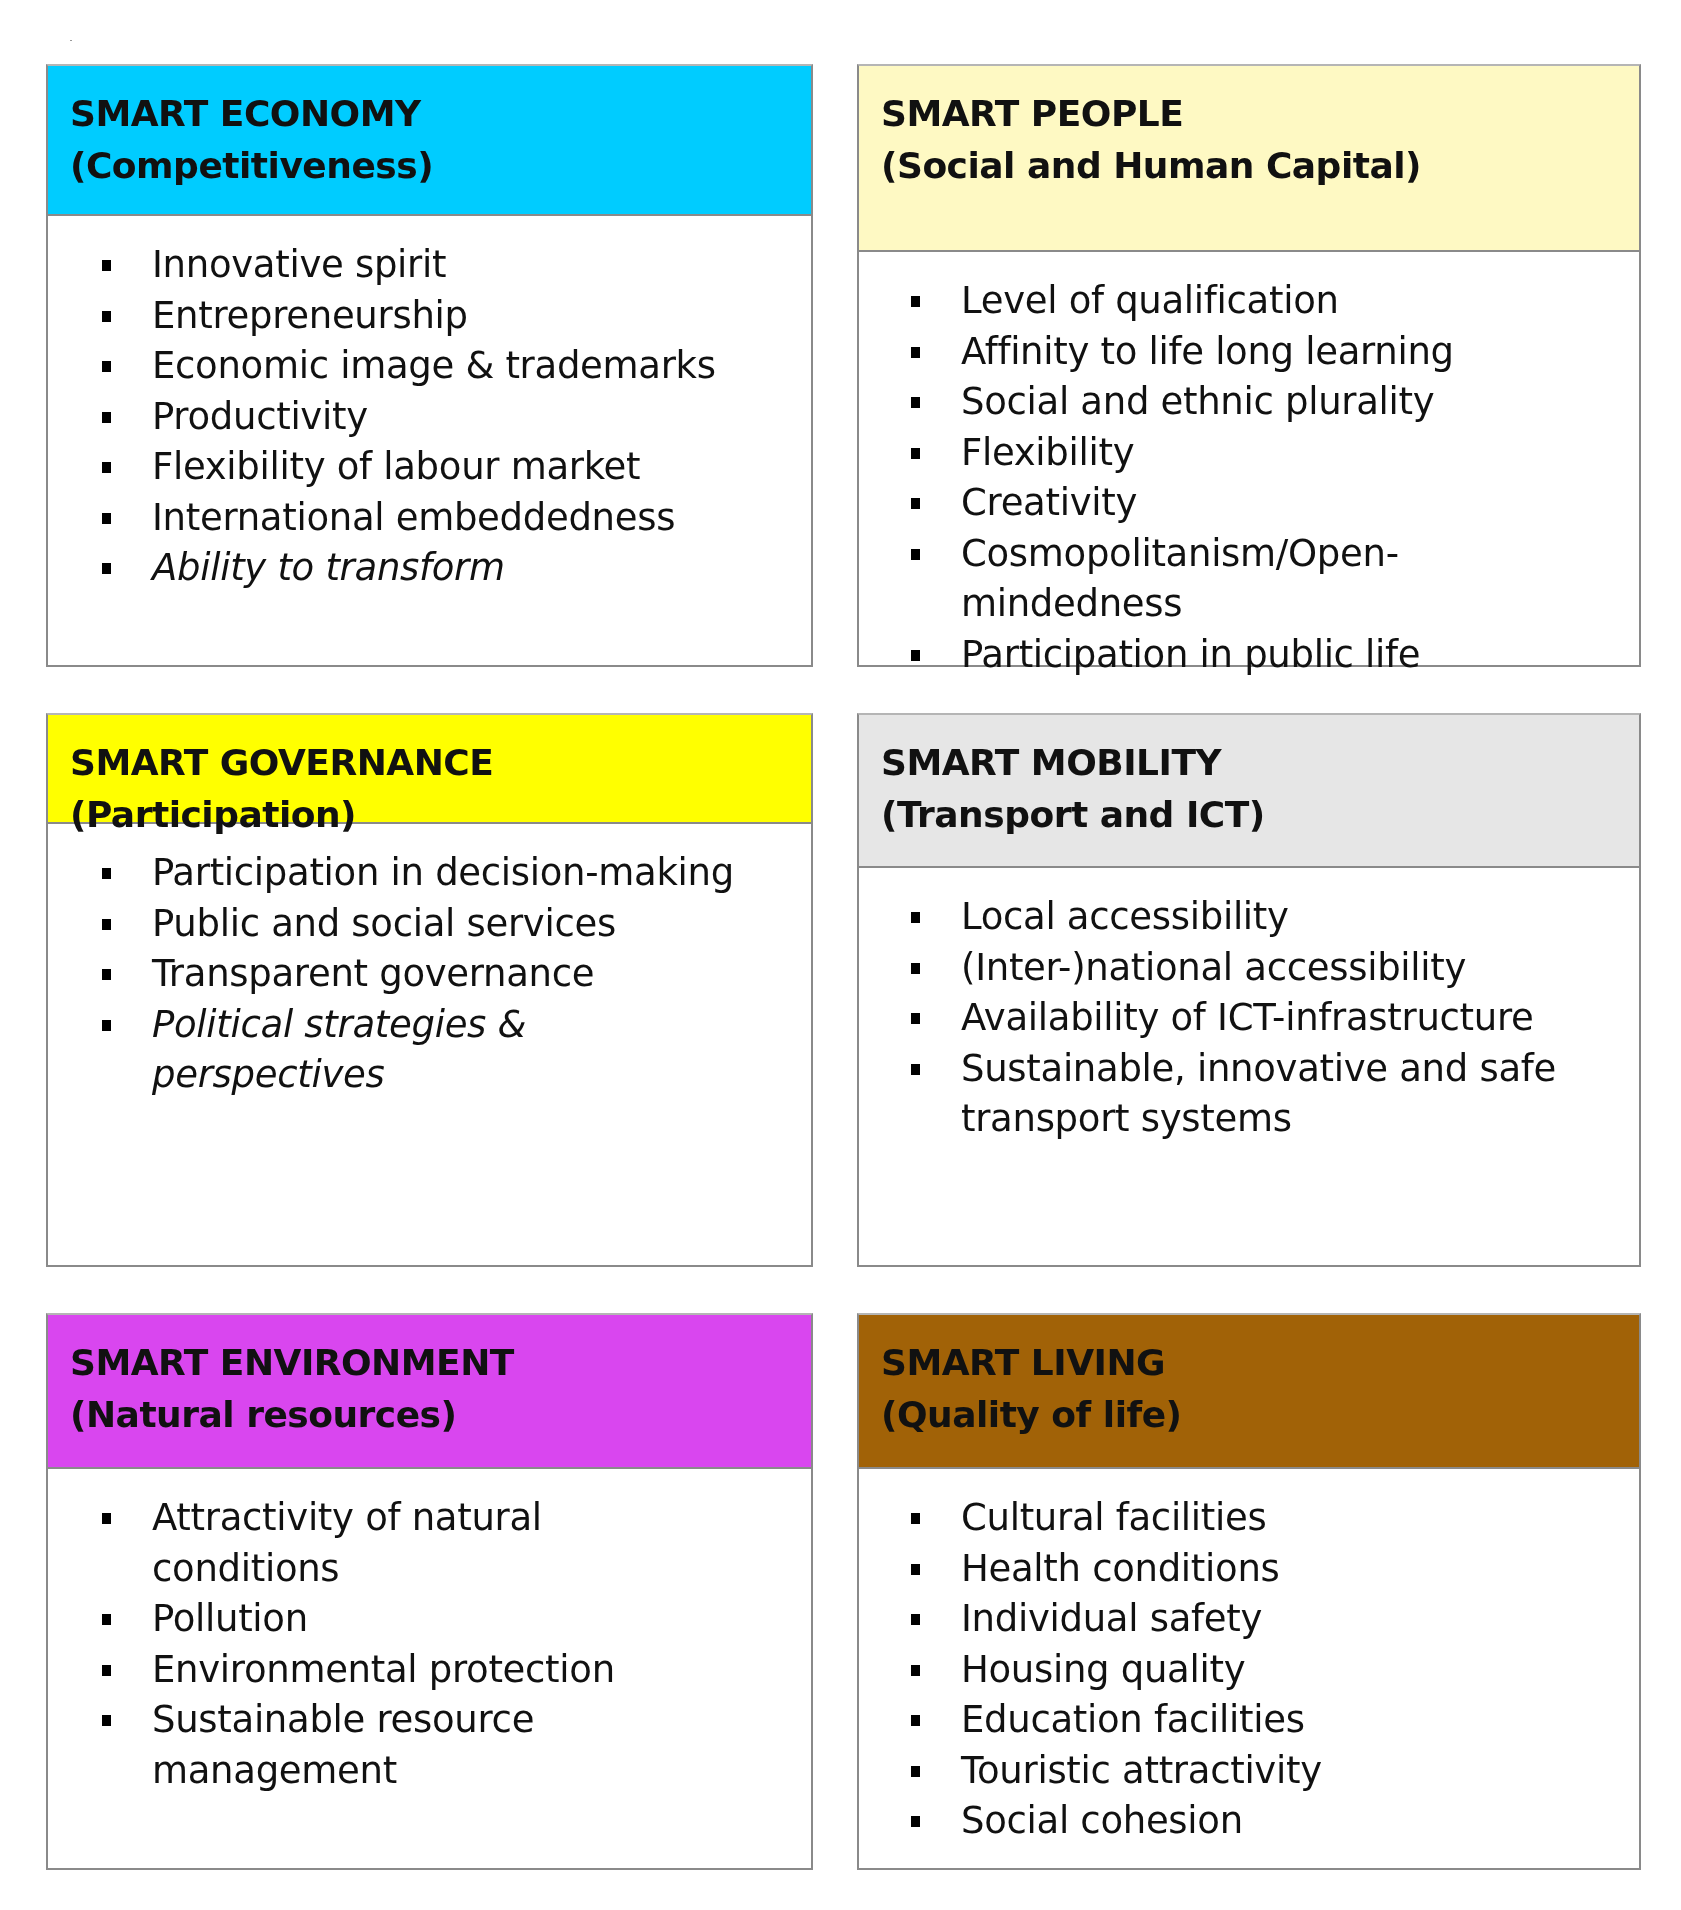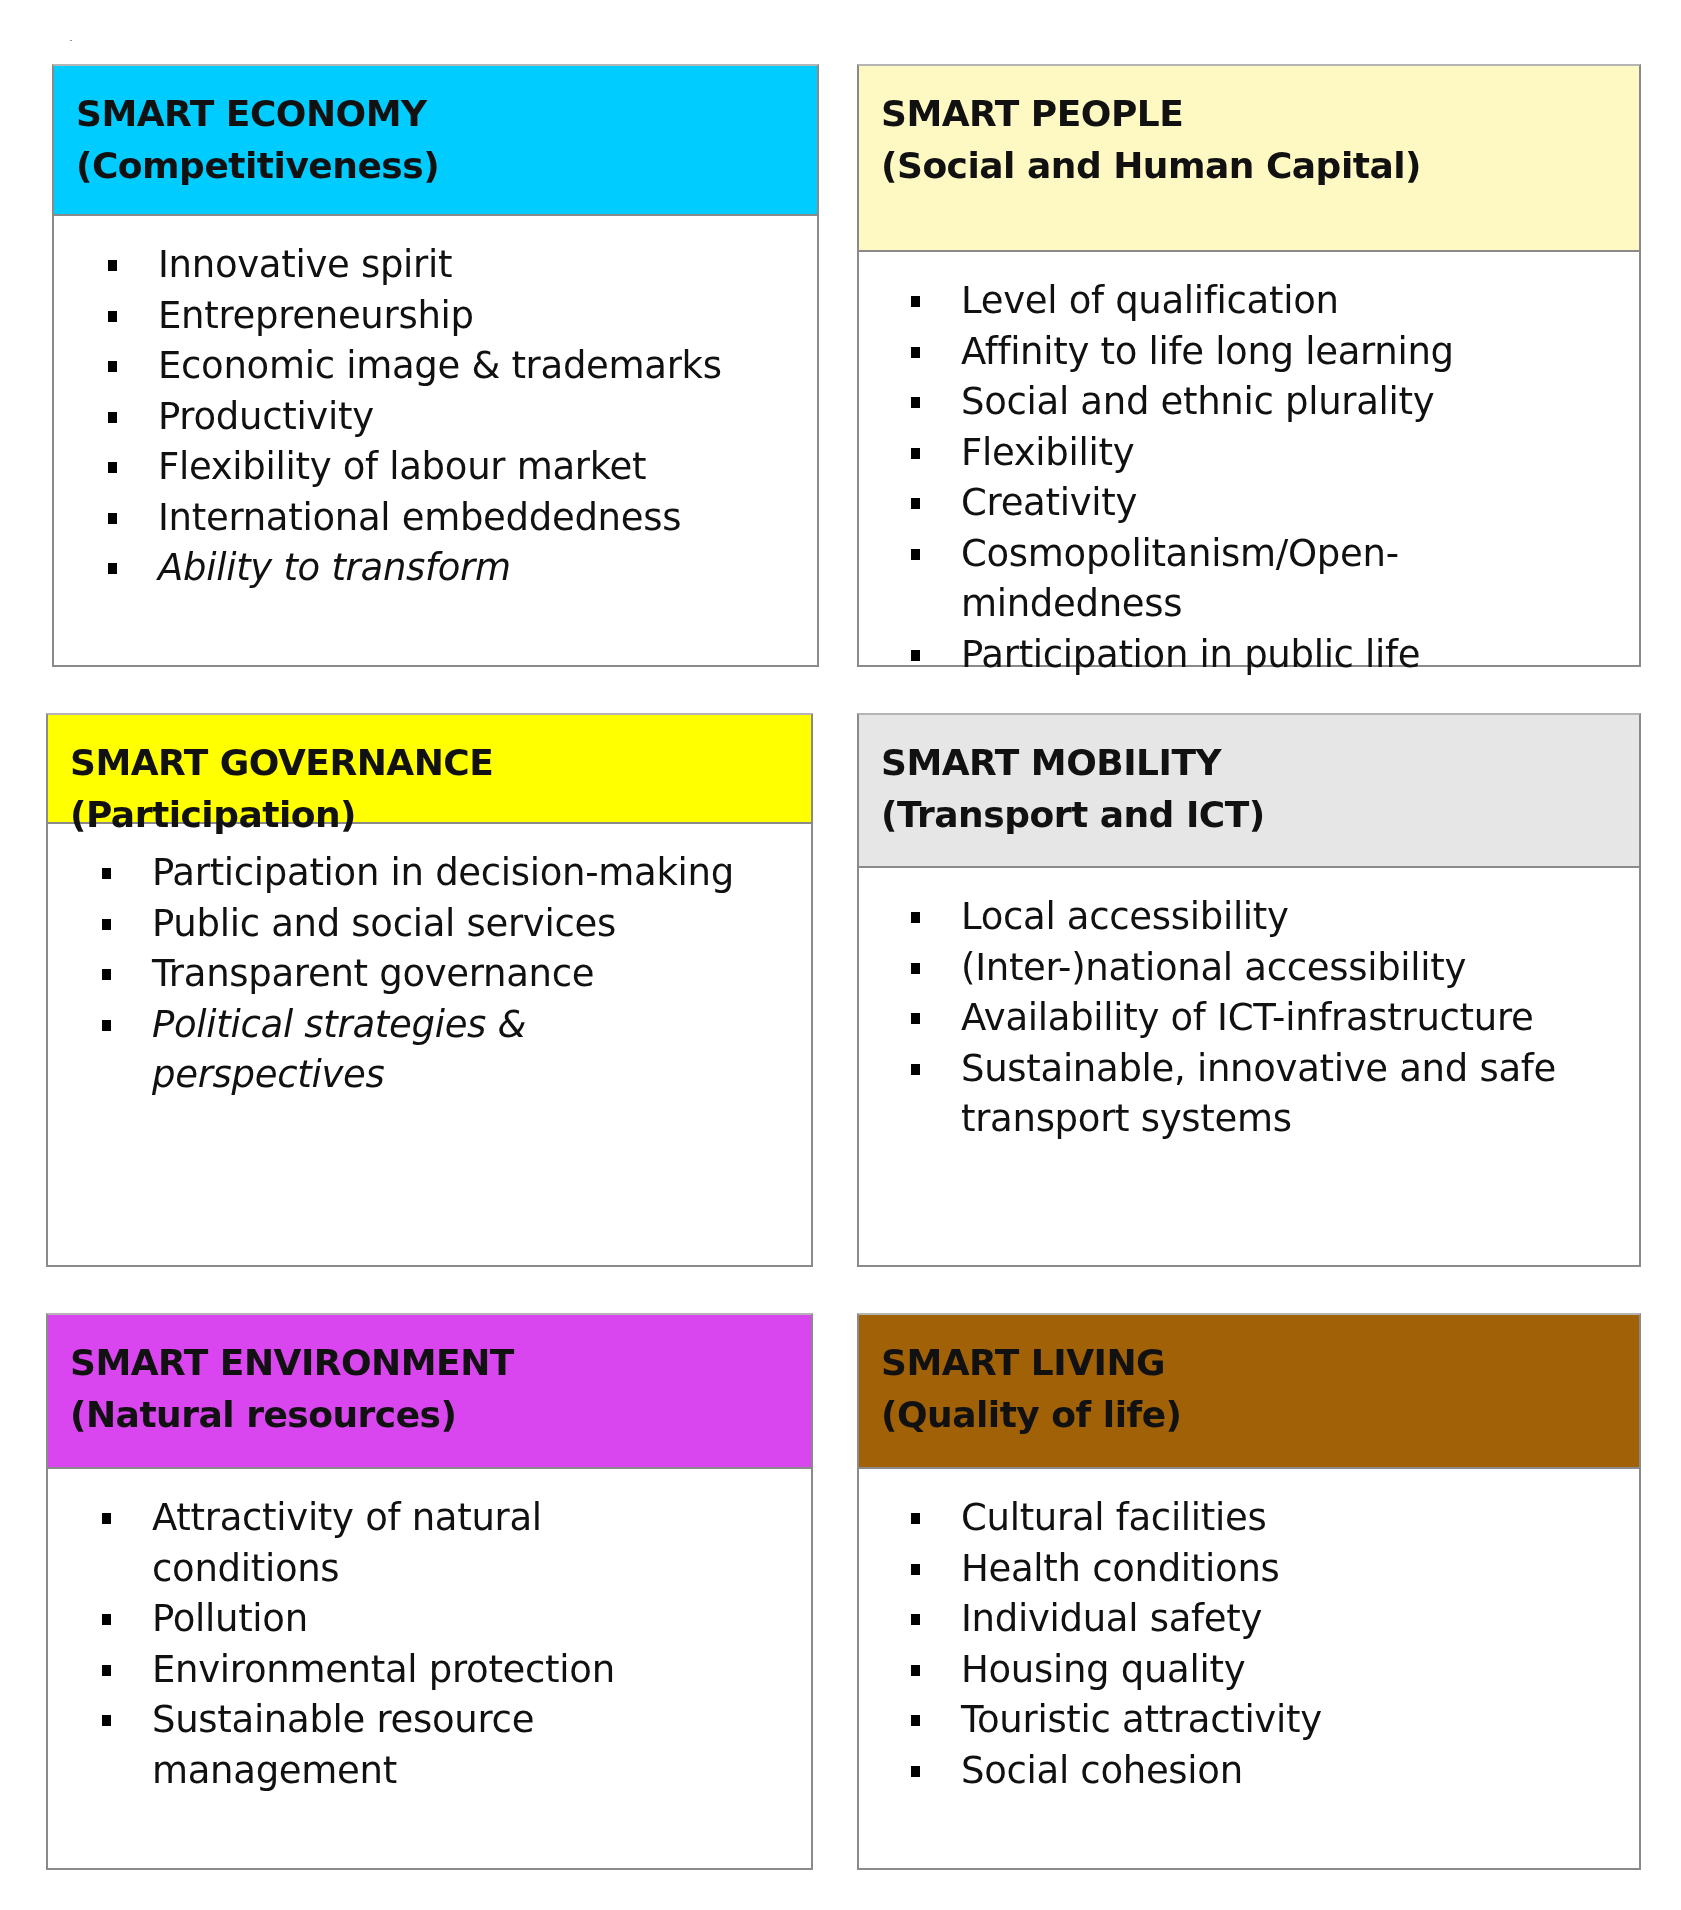--- a/index.html
+++ b/index.html
@@ -15,21 +15,21 @@
   ul.items li::before { content: ""; position: absolute; left: 54px; top: 20px; width: 9px; height: 11px; background: #000; }
   ul.items li.it { font-style: italic; }
   .right ul.items li::before { left: 52px; }
   .right ul.items li { padding-left: 102px; }
 </style>
 </head>
 <body>
 
 <div class="dot"></div>
 
-<div class="card left" style="left:52px; top:64px; width:767px; height:603px;">
+<div class="card left" style="left:46px; top:64px; width:767px; height:603px;">
   <div class="hdr" style="height:150px; background:#00CCFF;">
     <span class="t1">SMART ECONOMY</span>
     <span class="t2">(Competitiveness)</span>
   </div>
   <ul class="items">
     <li>Innovative spirit</li>
     <li>Entrepreneurship</li>
     <li>Economic image &amp; trademarks</li>
     <li>Productivity</li>
     <li>Flexibility of labour market</li>
@@ -96,16 +96,17 @@
 <div class="card right" style="left:857px; top:1313px; width:784px; height:557px;">
   <div class="hdr" style="height:154px; background:#a16207;">
     <span class="t1">SMART LIVING</span>
     <span class="t2">(Quality of life)</span>
   </div>
   <ul class="items">
     <li>Cultural facilities</li>
     <li>Health conditions</li>
     <li>Individual safety</li>
     <li>Housing quality</li>
+    <li>Education facilities</li>
     <li>Touristic attractivity</li>
     <li>Social cohesion</li>
   </ul>
 </div>
 
 </body></html>

